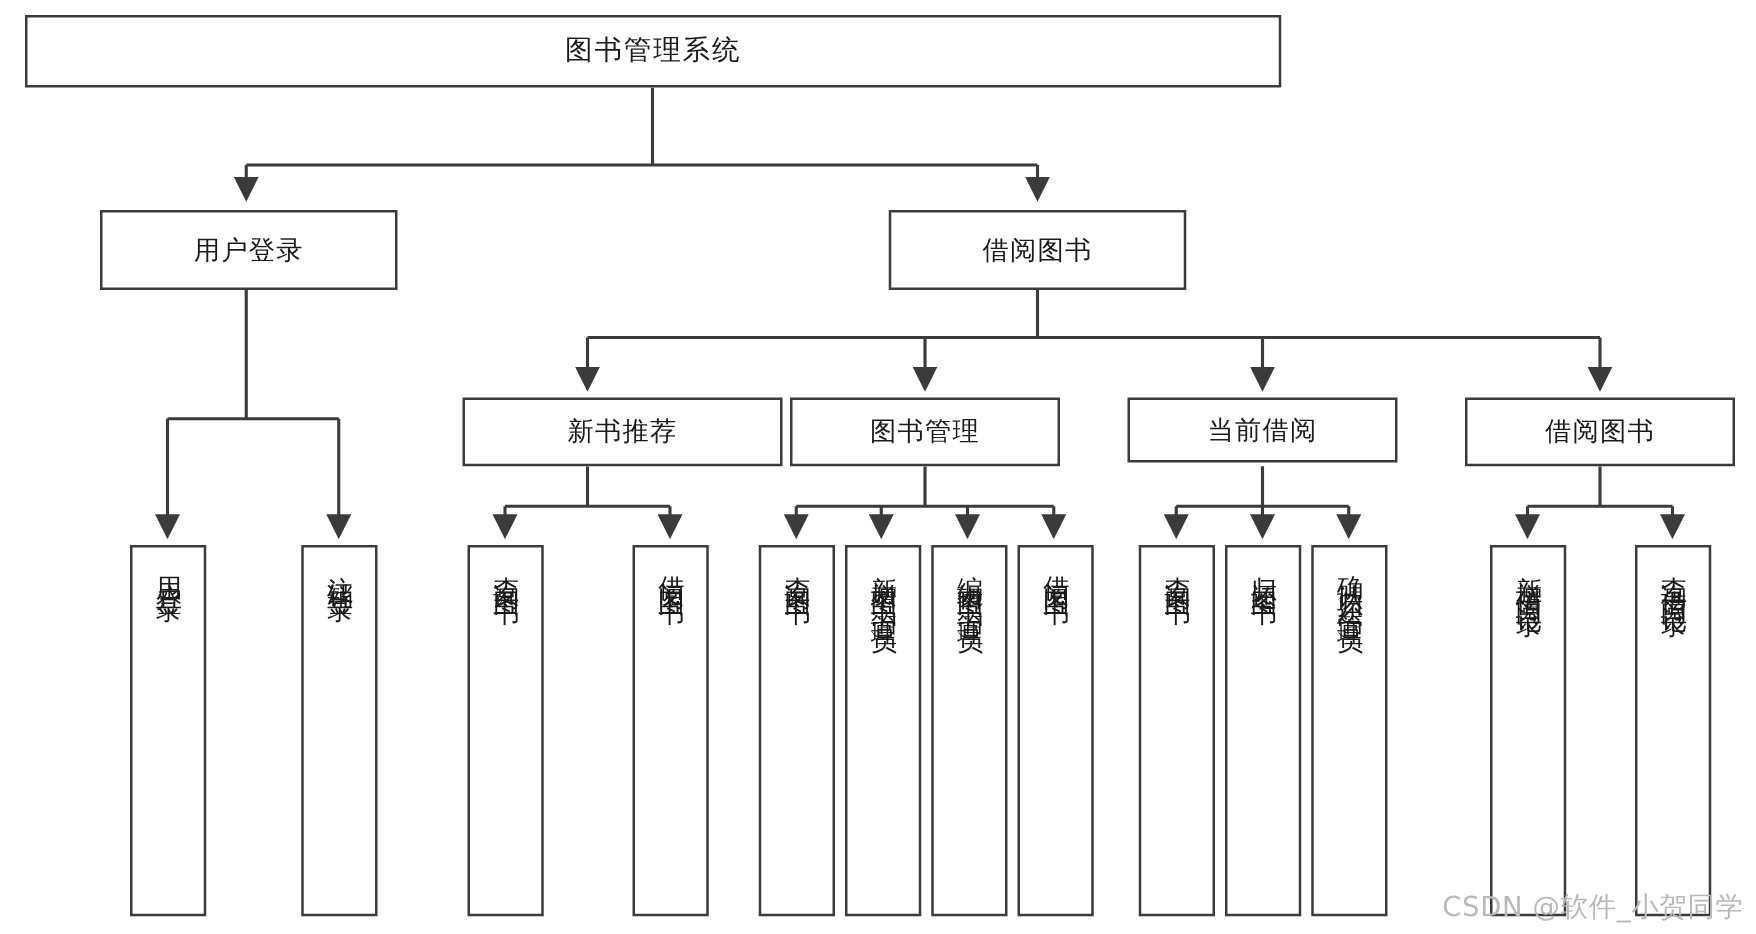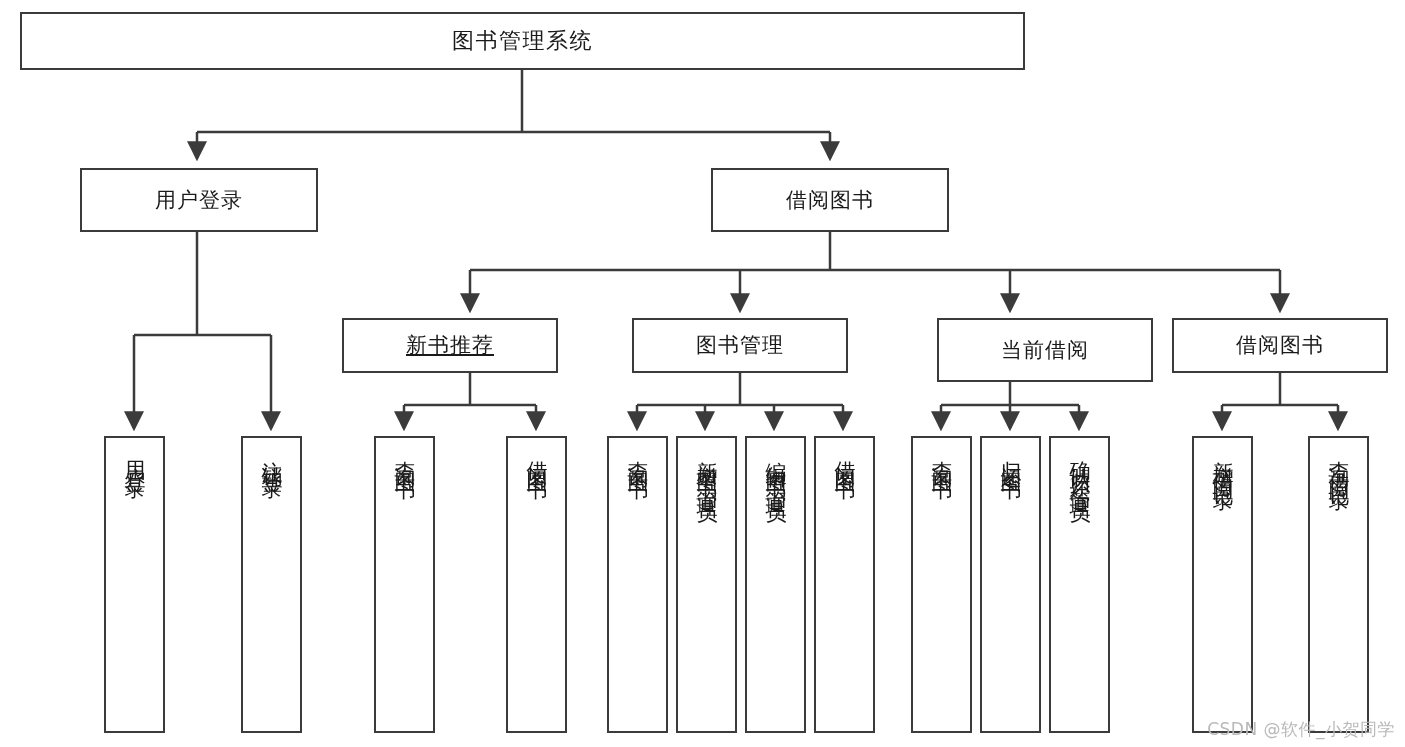--- a/index.html
+++ b/index.html
@@ -61,21 +61,21 @@
     text-orientation: upright;
     font-size: 21px;
     letter-spacing: 6px;
     line-height: 1;
     white-space: nowrap;
   }
   .watermark {
     position: absolute;
     right: 10px;
     bottom: 6px;
-    font-size: 17px;
+    font-size: 22px;
     color: #b9b9b9;
     letter-spacing: 0.5px;
     white-space: nowrap;
     pointer-events: none;
   }
 </style>
 </head>
 <body>
 
 <div id="canvas">
@@ -134,27 +134,27 @@
     <span class="lbl">图书管理系统</span>
   </div>
 
   <div class="node h" style="left:80px; top:168px; width:238px; height:64px;">
     <span class="lbl">用户登录</span>
   </div>
   <div class="node h" style="left:711px; top:168px; width:238px; height:64px;">
     <span class="lbl">借阅图书</span>
   </div>
 
-  <div class="node h" style="left:342px; top:318px; width:216px; height:55px;text-decoration:underline;">
+  <div class="node h" style="left:370px; top:318px; width:256px; height:55px;">
     <span class="lbl">新书推荐</span>
   </div>
   <div class="node h" style="left:632px; top:318px; width:216px; height:55px;">
     <span class="lbl">图书管理</span>
   </div>
-  <div class="node h" style="left:902px; top:318px; width:216px; height:64px;margin-left:35px;">
+  <div class="node h" style="left:902px; top:318px; width:216px; height:52px;">
     <span class="lbl">当前借阅</span>
   </div>
   <div class="node h" style="left:1172px; top:318px; width:216px; height:55px;">
     <span class="lbl">借阅图书</span>
   </div>
 
   <div class="node v" style="left:104px; top:436px; width:61px; height:297px;">
     <span class="lbl">用户登录</span>
   </div>
   <div class="node v" style="left:241px; top:436px; width:61px; height:297px;">

